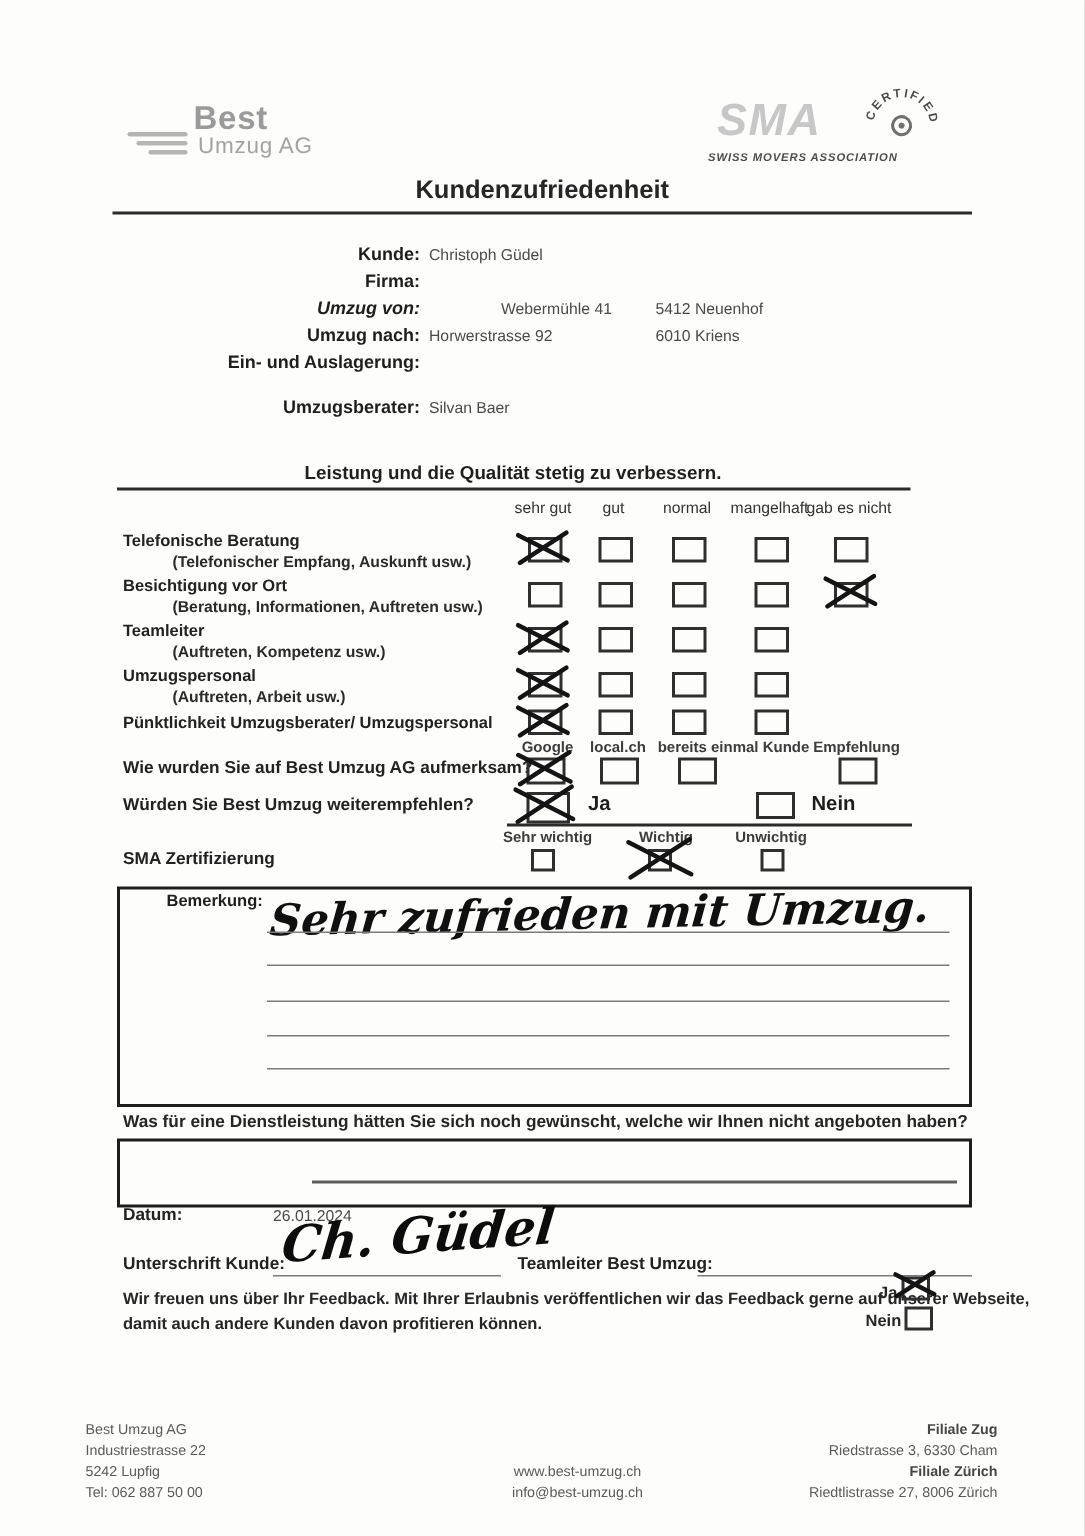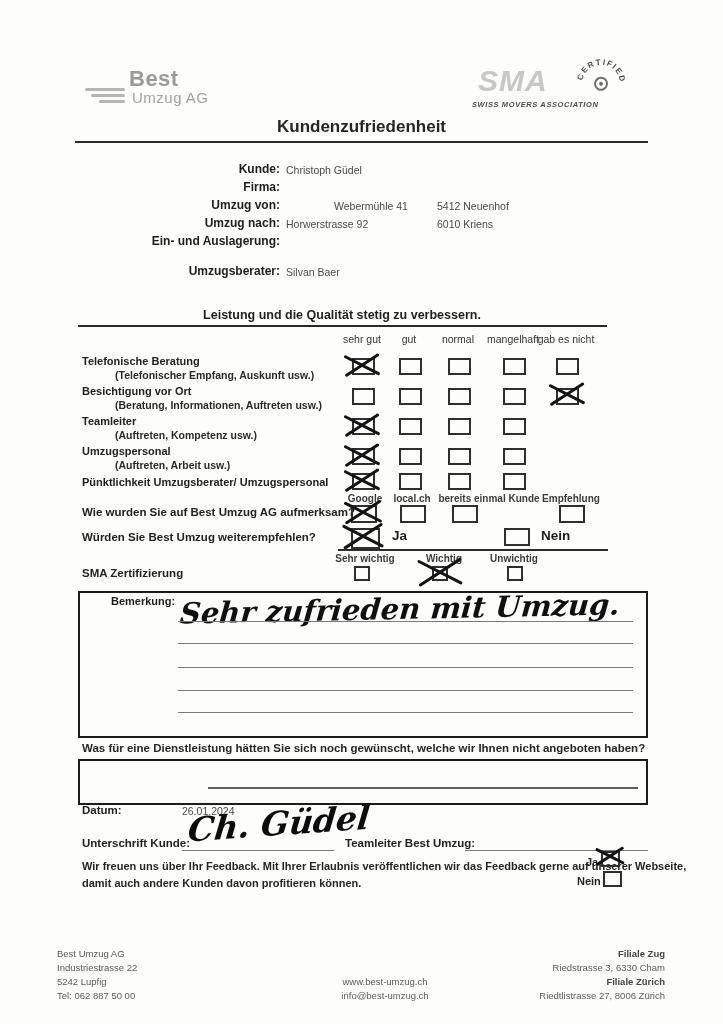--- a/index.html
+++ b/index.html
@@ -83,21 +83,21 @@
 
   <div class="abs title" style="left:0;top:117px;width:723px;text-align:center;">Kundenzufriedenheit</div>
   <div class="hline" style="left:75px;top:141px;width:573px;"></div>
 
   <div class="abs lbl" style="left:80px;top:162px;width:200px;text-align:right;">Kunde:</div>
   <div class="abs val" style="left:286px;top:164px;">Christoph  Güdel</div>
 
   <div class="abs lbl" style="left:80px;top:180px;width:200px;text-align:right;">Firma:</div>
   <div class="abs val" style="left:286px;top:182px;"></div>
 
-  <div class="abs lbl" style="left:80px;top:198px;width:200px;text-align:right;">Umzug von:</div>
+  <div class="abs lbl" style="left:80px;top:198px;width:200px;text-align:right;font-style:italic;">Umzug von:</div>
   <div class="abs val" style="left:286px;top:200px;margin-left:48px;">Webermühle 41</div>
   <div class="abs val" style="left:437px;top:200px;">5412 Neuenhof</div>
 
   <div class="abs lbl" style="left:80px;top:216px;width:200px;text-align:right;">Umzug nach:</div>
   <div class="abs val" style="left:286px;top:218px;">Horwerstrasse 92</div>
   <div class="abs val" style="left:437px;top:218px;">6010 Kriens</div>
 
   <div class="abs lbl" style="left:80px;top:234px;width:200px;text-align:right;">Ein- und Auslagerung:</div>
 
   <div class="abs lbl" style="left:80px;top:264px;width:200px;text-align:right;">Umzugsberater:</div>

